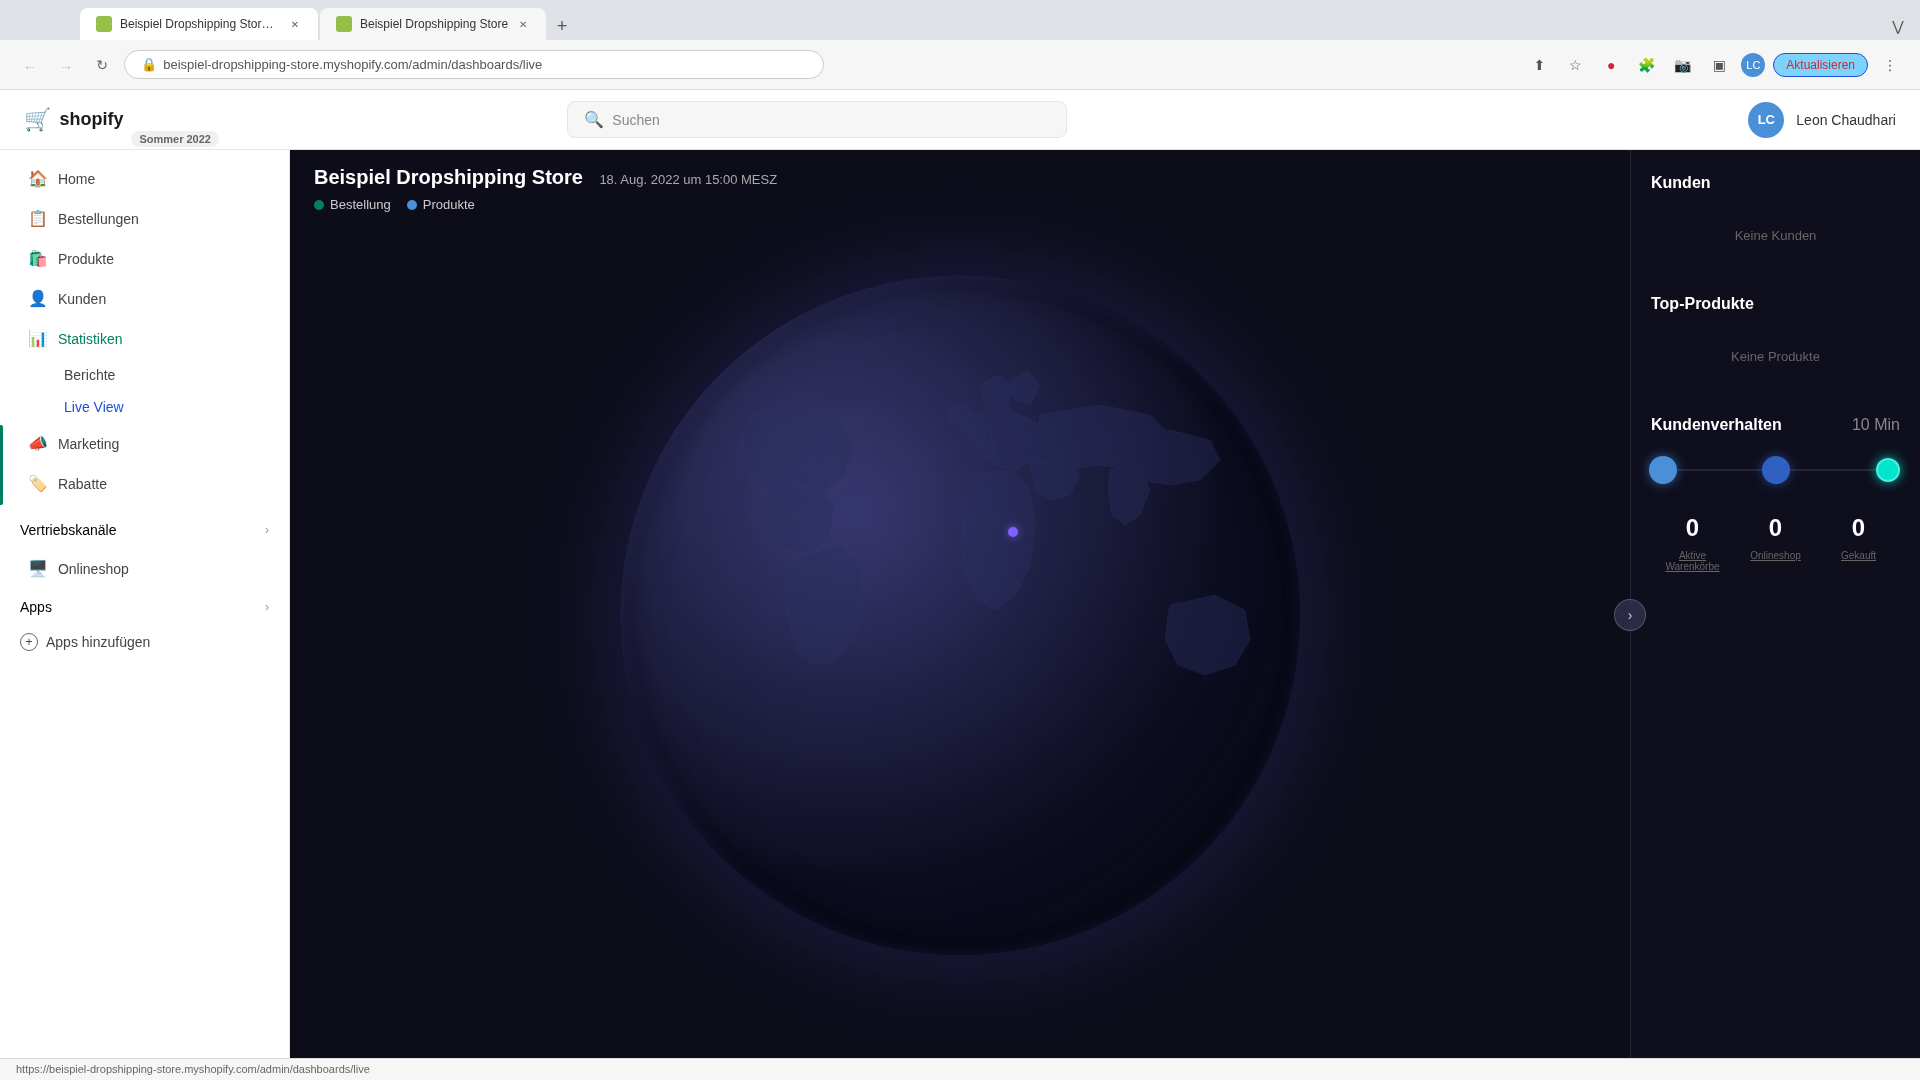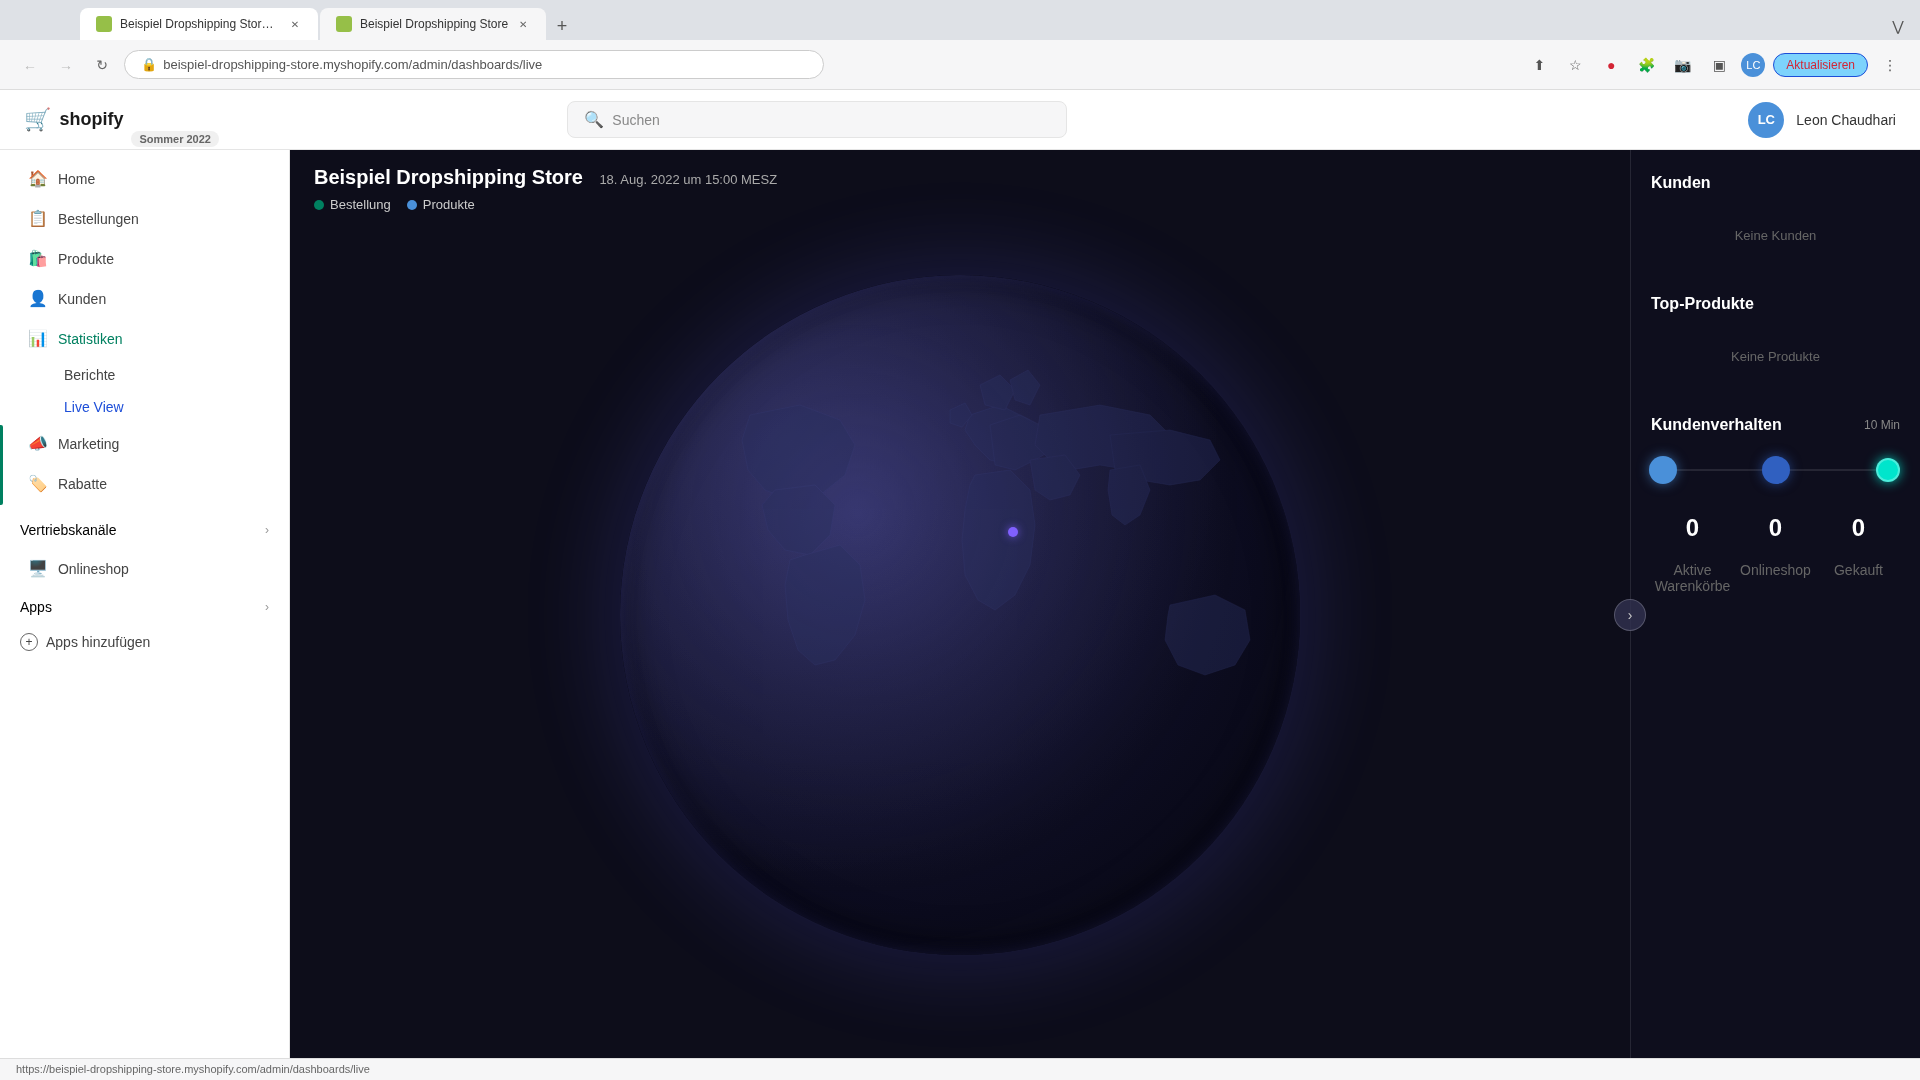--- a/index.html
+++ b/index.html
@@ -62,31 +62,31 @@
     .globe svg { position: absolute; inset: 0; width: 100%; height: 100%; opacity: 0.6; }
 
     
     .right-panel { position: absolute; top: 0; right: 0; width: 290px; background: rgba(15,15,30,0.95); border-left: 1px solid rgba(255,255,255,0.1); height: 100%; padding: 24px 20px; color: #fff; overflow-y: auto; }
     .panel-section { margin-bottom: 32px; }
     .panel-title { font-size: 16px; font-weight: 600; color: #fff; margin-bottom: 16px; }
     .panel-empty { font-size: 13px; color: #666; text-align: center; padding: 20px 0; }
 
     
     .behavior-header { display: flex; justify-content: space-between; align-items: center; margin-bottom: 16px; text-align: center; }
-    .behavior-time { font-size: 12px; color: #888; }
+    .behavior-time { font-size: 16px; color: #888; }
     .behavior-timeline { position: relative; height: 40px; margin-bottom: 24px; }
     .timeline-line { position: absolute; top: 50%; left: 0; right: 0; height: 2px; background: rgba(255,255,255,0.1); transform: translateY(-50%); }
     .timeline-dot { position: absolute; top: 50%; transform: translate(-50%, -50%); border-radius: 50%; cursor: pointer; }
     .timeline-dot-1 { width: 28px; height: 28px; background: #4a90d9; left: 5%; box-shadow: 0 0 12px rgba(74,144,217,0.6); }
     .timeline-dot-2 { width: 28px; height: 28px; background: #3060c0; left: 50%; box-shadow: 0 0 12px rgba(48,96,192,0.6); }
     .timeline-dot-3 { width: 24px; height: 24px; background: #00e5cc; left: 95%; box-shadow: 0 0 12px rgba(0,229,204,0.8); border: 2px solid rgba(255,255,255,0.3); }
     .stats-row { display: flex; justify-content: space-between; margin-top: 8px; }
     .stat-item { text-align: center; flex: 1; }
     .stat-value { font-size: 24px; font-weight: 600; color: #fff; }
-    .stat-label { font-size: 14px; color: #666; margin-top: 20px; }
+    .stat-label { font-size: 10px; color: #666; margin-top: 8px; text-decoration: underline; }
 
     
     .status-bar { position: fixed; bottom: 0; left: 0; right: 0; background: #f6f6f7; border-top: 1px solid #ddd; padding: 4px 16px; font-size: 11px; color: #666; height: 22px; }
 
     .nav-item-icon { font-size: 16px; }
   </style>
 </head>
 <body>
 
 <div class="browser-chrome">

